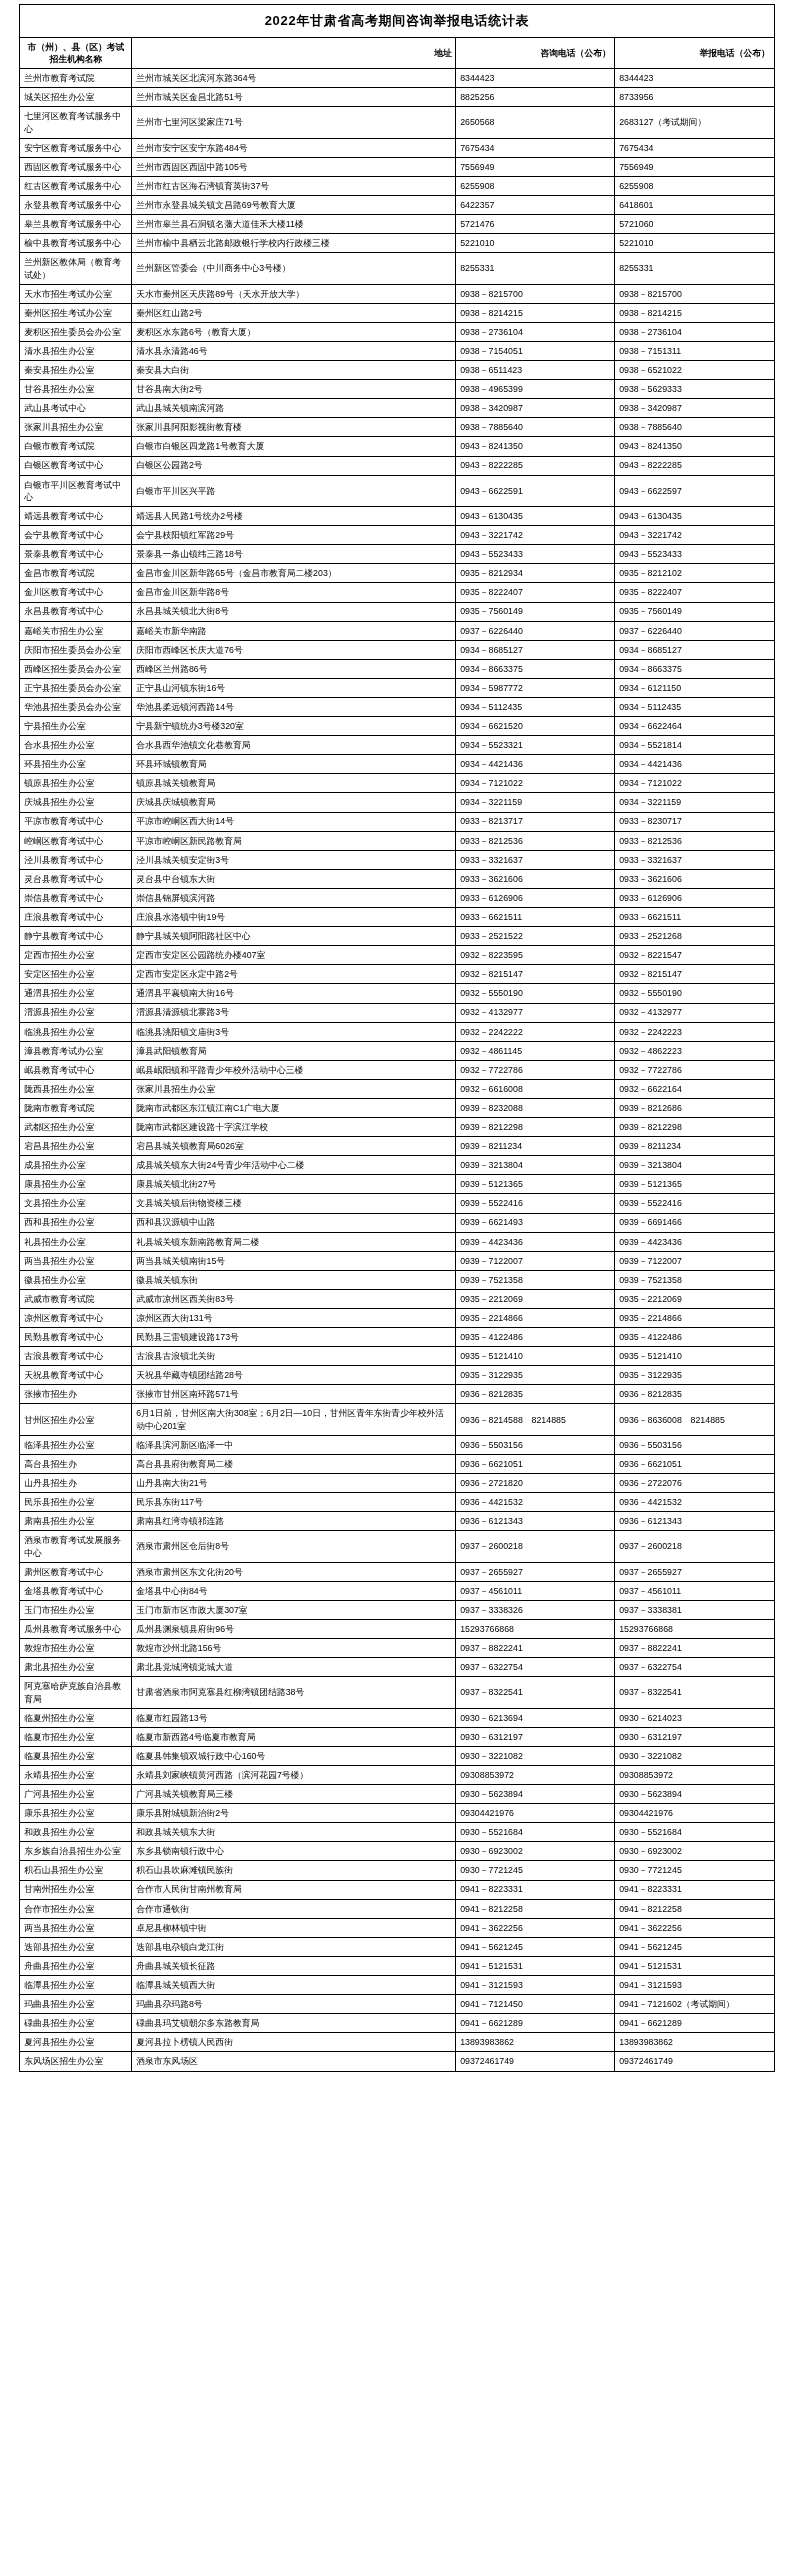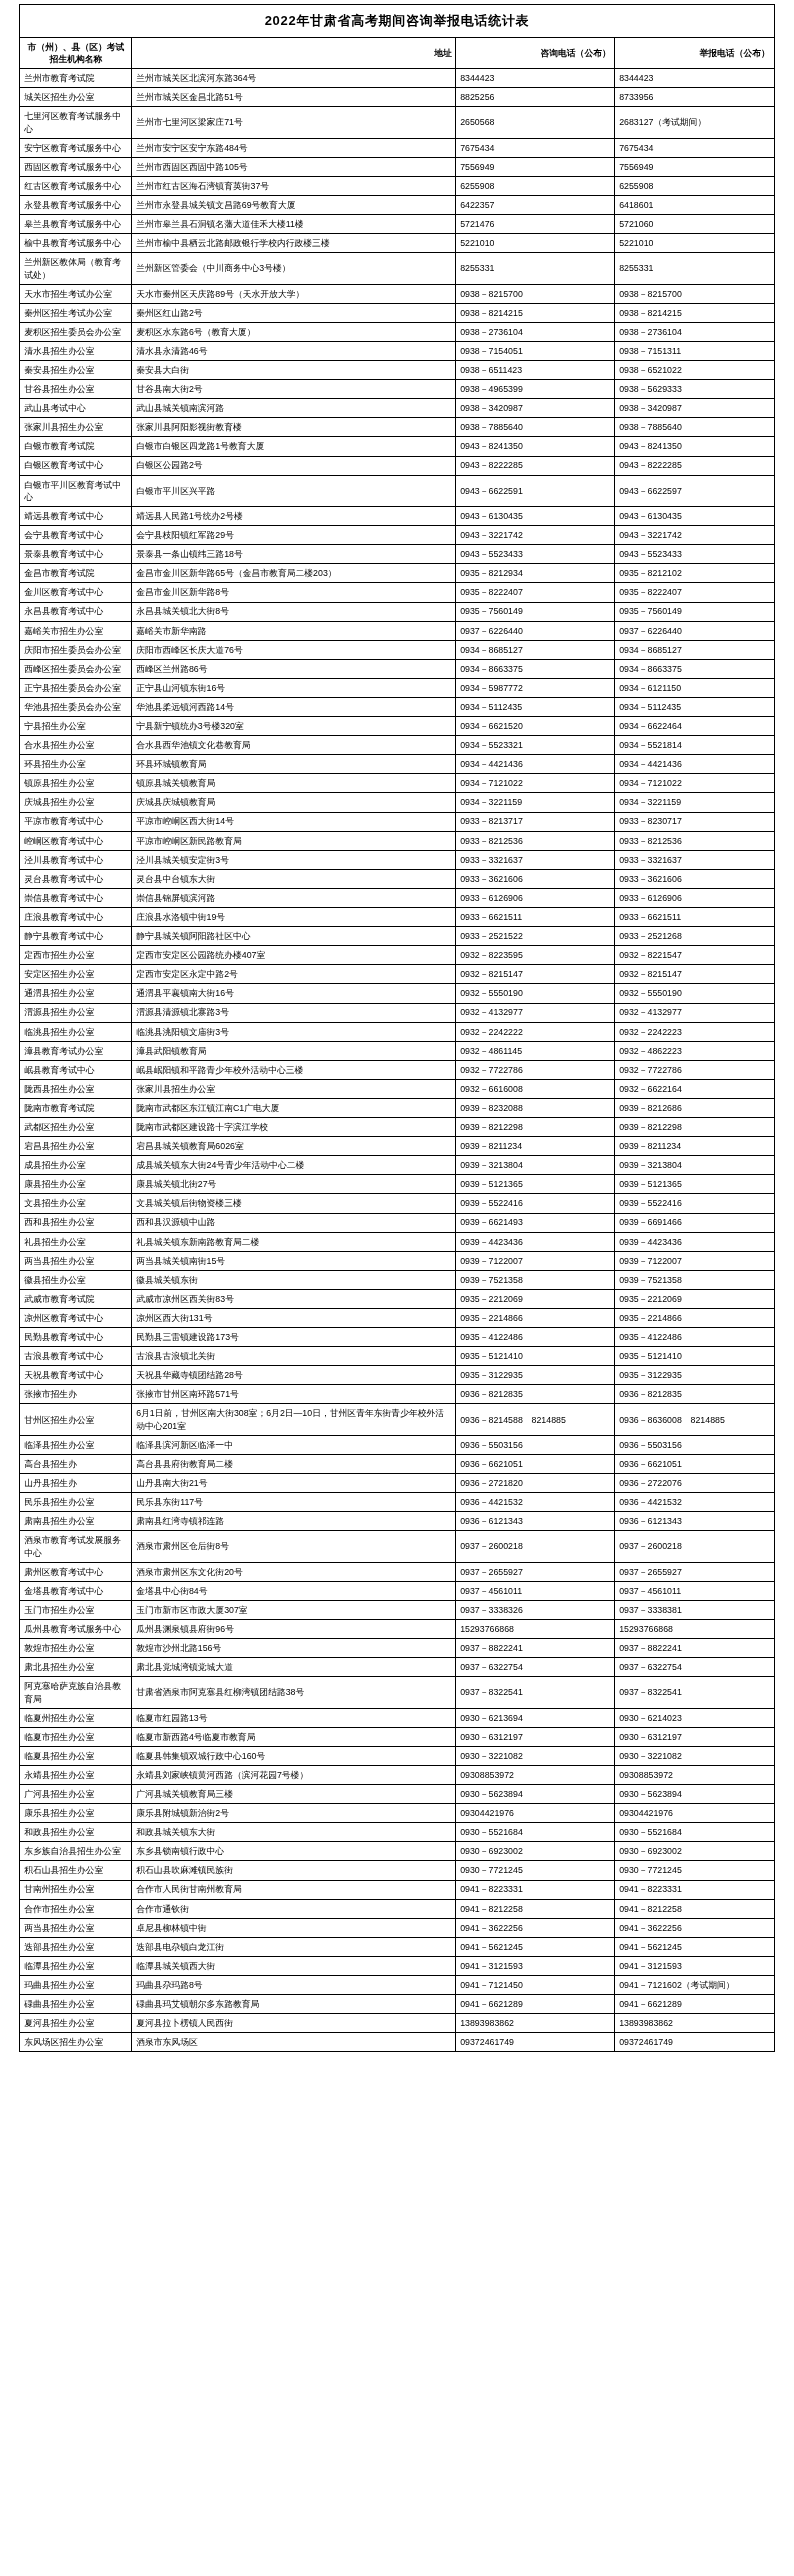--- a/index.html
+++ b/index.html
@@ -601,20 +601,26 @@
           <td>0941－3622256</td>
           <td>0941－3622256</td>
         </tr>
         <tr>
           <td>迭部县招生办公室</td>
           <td>迭部县电尕镇白龙江街</td>
           <td>0941－5621245</td>
           <td>0941－5621245</td>
         </tr>
         <tr>
+          <td>舟曲县招生办公室</td>
+          <td>舟曲县城关镇长征路</td>
+          <td>0941－5121531</td>
+          <td>0941－5121531</td>
+        </tr>
+        <tr>
           <td>临潭县招生办公室</td>
           <td>临潭县城关镇西大街</td>
           <td>0941－3121593</td>
           <td>0941－3121593</td>
         </tr>
         <tr>
           <td>玛曲县招生办公室</td>
           <td>玛曲县尕玛路8号</td>
           <td>0941－7121450</td>
           <td>0941－7121602（考试期间）</td>

